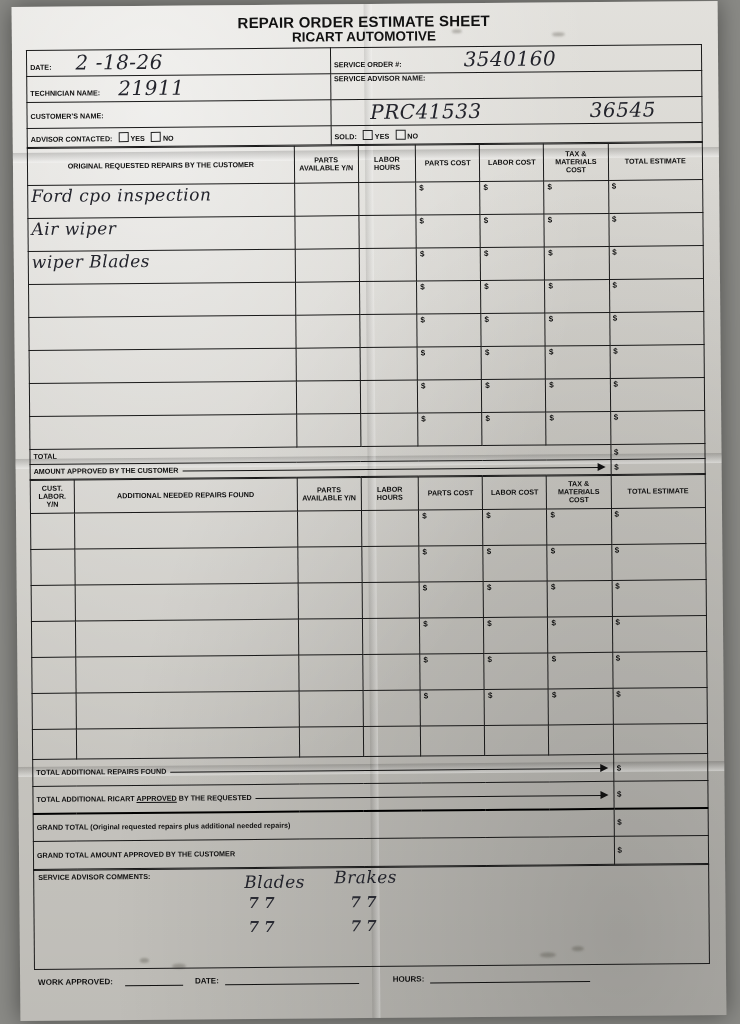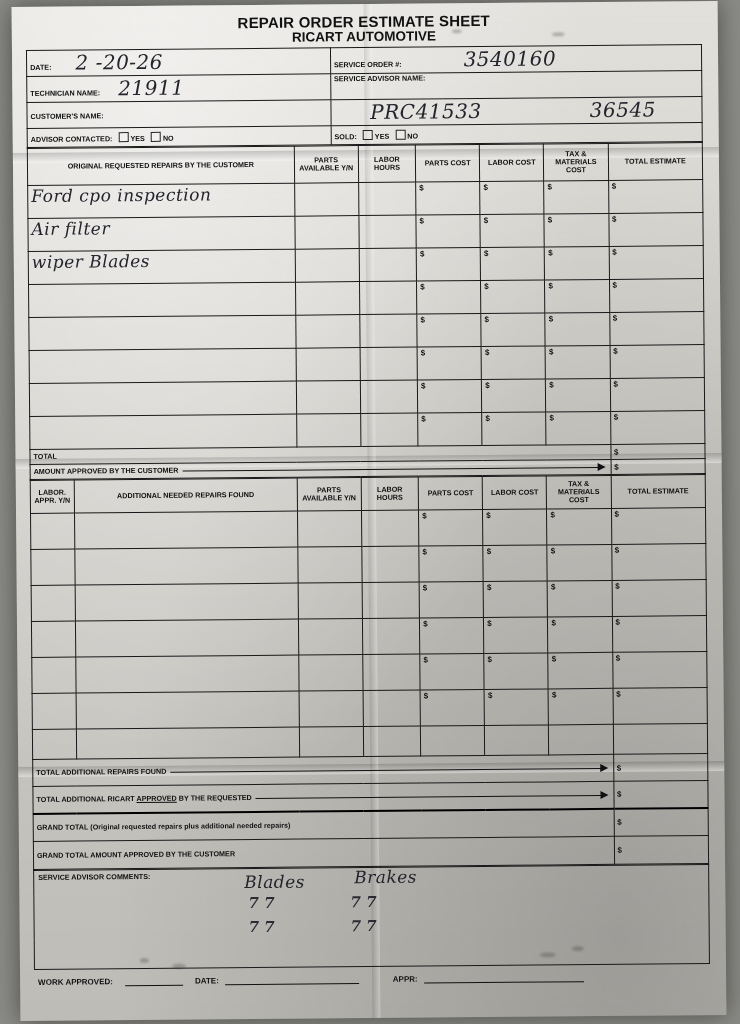--- a/index.html
+++ b/index.html
@@ -152,21 +152,21 @@
   .comments {
     height: 96px;
     position: relative;
   }
   .comments .lbl {
     position: absolute;
     left: 4px; top: 3px;
     font-size: 7.2px; font-weight: bold;
   }
   .hw-tires { position: absolute; left: 210px; top: 4px; }
-  .hw-brakes { position: absolute; left: 320px; top: 0px; }
+  .hw-brakes { position: absolute; left: 300px; top: 0px; }
   .frac {
     position: absolute;
     text-align: center;
     font-family: "DejaVu Serif", serif;
     font-style: italic;
     color: #2a2b33;
     font-size: 15px;
     line-height: 1.12;
   }
   .frac .bar { height: 1px; background: #33343b; margin: 1px 0; }
@@ -214,21 +214,21 @@
 
       <table>
         <colgroup>
           <col style="width:45%">
             <col style="width:55%">
         </colgroup>
         <tbody>
             <tr>
           <td style="height:22px;">
             <span>DATE:</span>
-            <span class="hw big" style="margin-left:22px;">2 -20-26</span>
+            <span class="hw big" style="margin-left:22px;">2 -18-26</span>
           </td>
           <td style="height:22px;">
             <span>SERVICE ORDER #:</span>
             <span class="hw big" style="margin-left:60px;">3540160</span>
           </td>
         </tr>
         <tr>
           <td style="height:22px;">
             <span>TECHNICIAN NAME:</span>
             <span class="hw big" style="margin-left:16px;">21911</span>
@@ -286,21 +286,21 @@
         <tr class="row-h2">
           <td><span class="hw">Ford cpo inspection</span></td>
           <td></td>
           <td></td>
           <td><span class="dollar">$</span></td>
           <td><span class="dollar">$</span></td>
           <td><span class="dollar">$</span></td>
           <td><span class="dollar">$</span></td>
         </tr>
         <tr class="row-h2">
-          <td><span class="hw">Air filter</span></td>
+          <td><span class="hw">Air wiper</span></td>
           <td></td>
           <td></td>
           <td><span class="dollar">$</span></td>
           <td><span class="dollar">$</span></td>
           <td><span class="dollar">$</span></td>
           <td><span class="dollar">$</span></td>
         </tr>
         <tr class="row-h2">
           <td><span class="hw">wiper Blades</span></td>
           <td></td>
@@ -378,21 +378,21 @@
           <col style="width:33%">
           <col style="width:9.5%">
           <col style="width:8.5%">
           <col style="width:9.5%">
           <col style="width:9.5%">
           <col style="width:9.5%">
           <col style="width:14%">
         </colgroup>
         <tbody>
             <tr>
-          <th class="center mid" style="height:30px;">LABOR. APPR. Y/N</th>
+          <th class="center mid" style="height:30px;">CUST. LABOR. Y/N</th>
           <th class="center mid">ADDITIONAL NEEDED REPAIRS FOUND</th>
           <th class="center mid">PARTS AVAILABLE Y/N</th>
           <th class="center mid">LABOR HOURS</th>
           <th class="center mid">PARTS COST</th>
           <th class="center mid">LABOR COST</th>
           <th class="center mid">TAX &amp; MATERIALS COST</th>
           <th class="center mid">TOTAL ESTIMATE</th>
         </tr>
 
         <tr style="height:36px;">
@@ -533,20 +533,20 @@
       <div class="footer">
         <span class="seg">
           <span>WORK APPROVED:</span>
           <span class="rule" style="width:58px; margin:0 12px;"></span>
         </span>
         <span class="seg">
           <span>DATE:</span>
           <span class="rule" style="width:134px; margin-left:6px;"></span>
         </span>
         <span class="seg" style="margin-left:34px;">
-          <span>APPR:</span>
+          <span>HOURS:</span>
           <span class="rule" style="width:160px; margin-left:6px;"></span>
         </span>
       </div>
 
     </div>
   </div>
 </div>
 
 </body></html>

